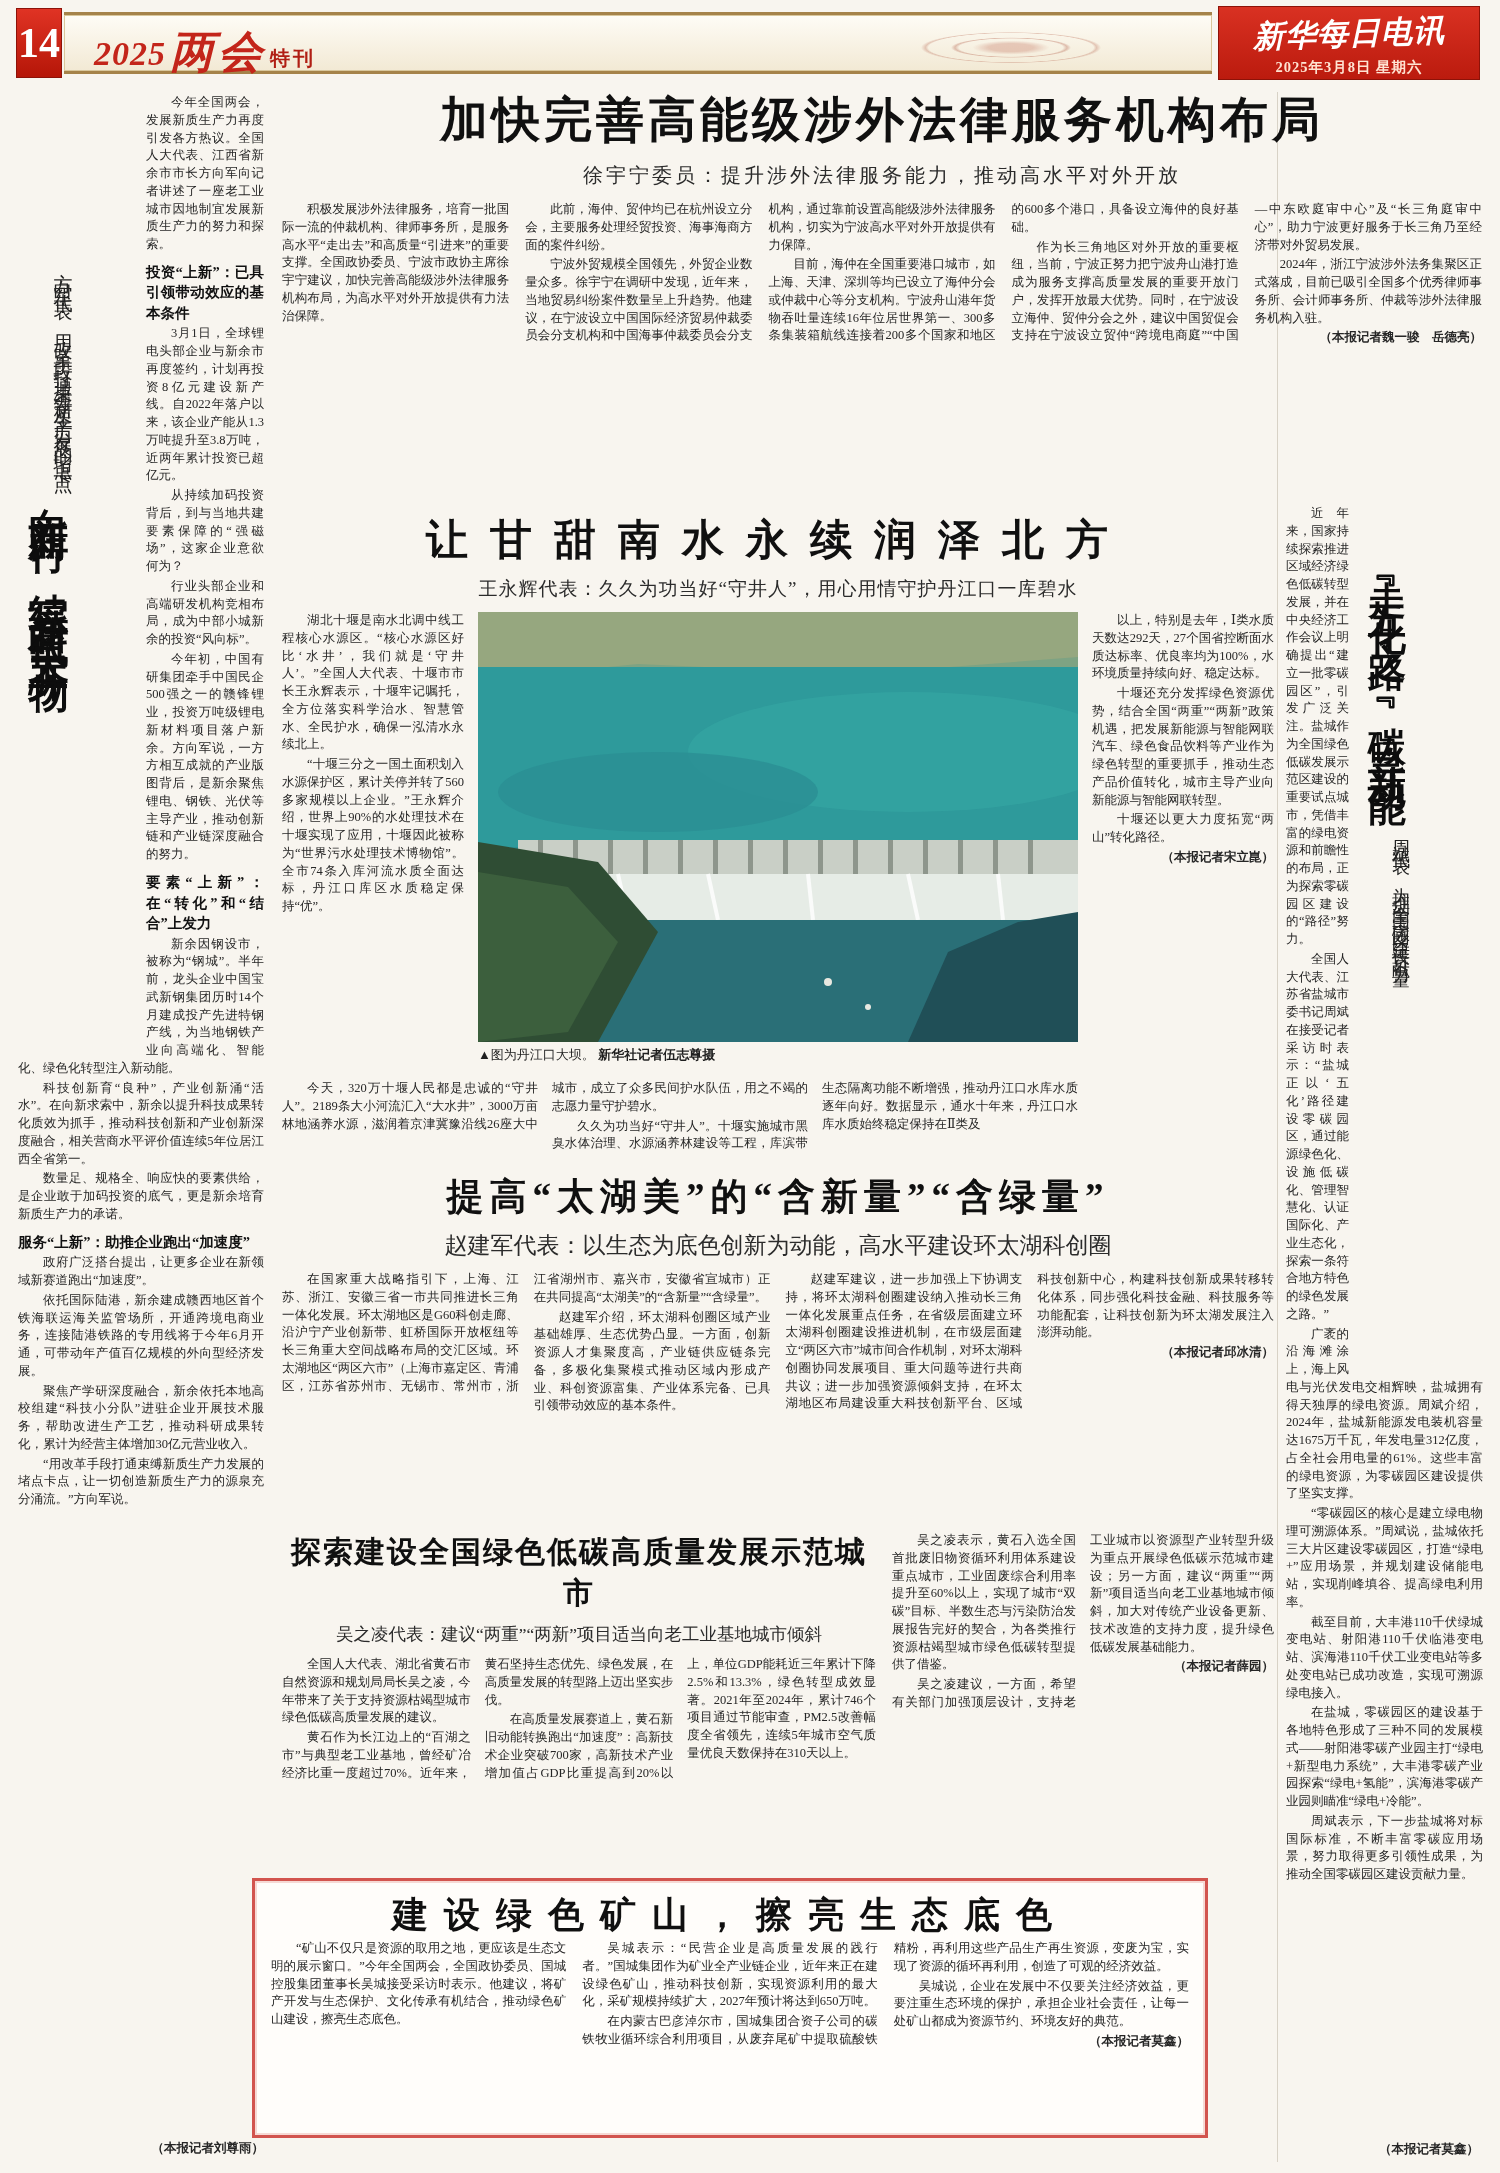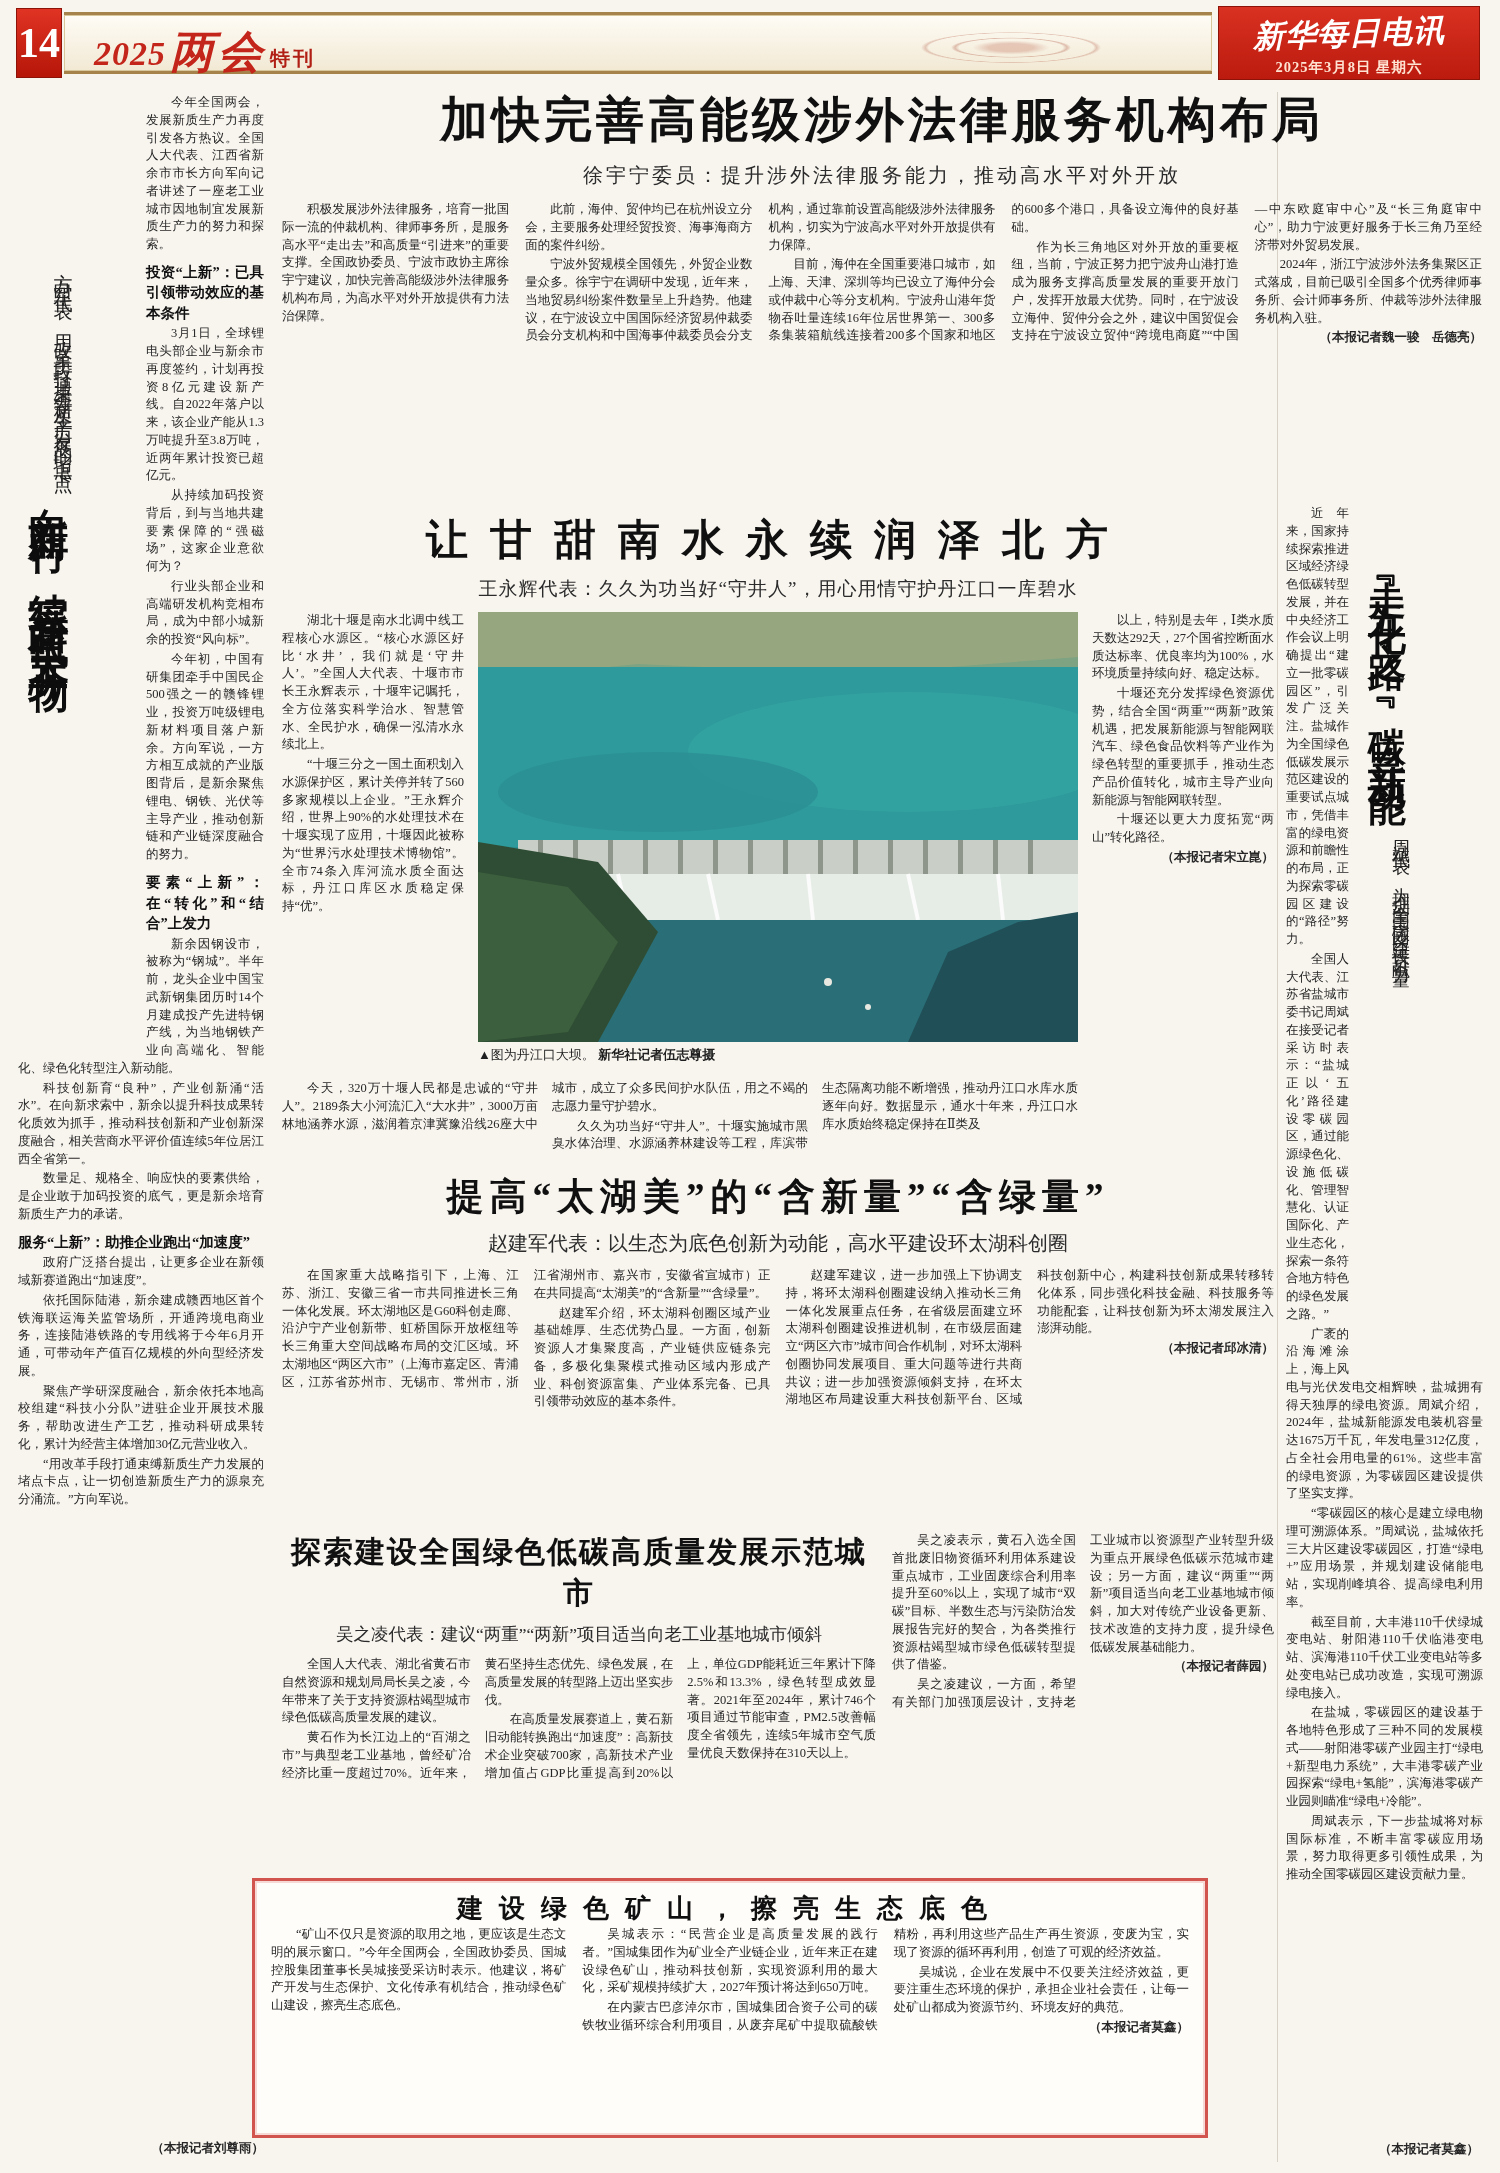--- a/index.html
+++ b/index.html
@@ -70,33 +70,33 @@
   .c-photo { grid-area:1/2/2/3; }
   .c-right { grid-area:1/3/3/4; }
   .c-bottom { grid-area:2/1/3/3; column-count:3; column-gap:14px; height:108px; }
   .photo { position:relative; width:600px; height:430px; overflow:hidden; background:linear-gradient(180deg,#8fae8d 0%,#57a49b 12%,#2f9a98 38%,#2a8d92 55%,#9fb8ab 60%,#d9e4dd 66%,#46858a 78%,#23666e 100%); }
   .photo svg { position:absolute; inset:0; }
   .caption { font-size:13px; margin-top:4px; text-align:left; padding-right:12px; }
   .caption b { font-weight:bold; }
   
   .artD { position:absolute; left:282px; top:1172px; width:992px; height:350px; }
   .artD .headline { font-size:37px; letter-spacing:6px; }
-  .artD .byline { font-size:20px; margin:8px 0 10px; }
+  .artD .byline { font-size:23px; margin:8px 0 10px; }
   .artD .bodytxt { column-count:4; column-gap:15px; height:252px; }
   
   .artE { position:absolute; left:282px; top:1532px; width:992px; height:336px; display:flex; gap:16px; }
   .e-left { width:594px;font-family:Liberation Serif, serif; }
   .artE .headline { font-size:30px; letter-spacing:2px; }
   .artE .byline { font-size:17.5px; margin:8px 0 10px; }
   .e-left .bodytxt { column-count:3; column-gap:14px; height:238px; }
   .e-right { flex:1; column-count:2; column-gap:14px; height:330px; }
   
   .artF { position:absolute; left:252px; top:1878px; width:956px; height:260px;
     border:3px solid #d2544e; box-shadow:inset 0 0 0 2px #f6d9d4; background:#fffdfa; padding:10px 16px; }
-  .artF .headline { font-size:26px; letter-spacing:16px; }
+  .artF .headline { font-size:36px; letter-spacing:16px; }
   .artF .byline { font-size:18.5px; margin:6px 0 8px; }
   .artF .bodytxt { column-count:3; column-gap:16px; height:142px; }
   
   .artG { position:absolute; left:1286px; top:505px; width:197px; height:1658px; overflow:hidden; }
   .artG .floatblk { float:right; width:126px; height:810px; margin:46px 0 8px 8px; }
   .vwrapG { writing-mode:vertical-rl; height:100%; display:flex; flex-direction:row; }
   .vheadG { font-size:38px; font-weight:bold; letter-spacing:12px; color:#0d0d0d; width:56px; }
   .vbylineG { font-size:18px; letter-spacing:6px; color:#222; padding-top:56px; width:30px; }
   .gsig { position:absolute; right:4px; bottom:2px; background:#f8f5ef; }
   .asig { position:absolute; left:0; bottom:2px; width:100%; background:#f8f5ef; }

